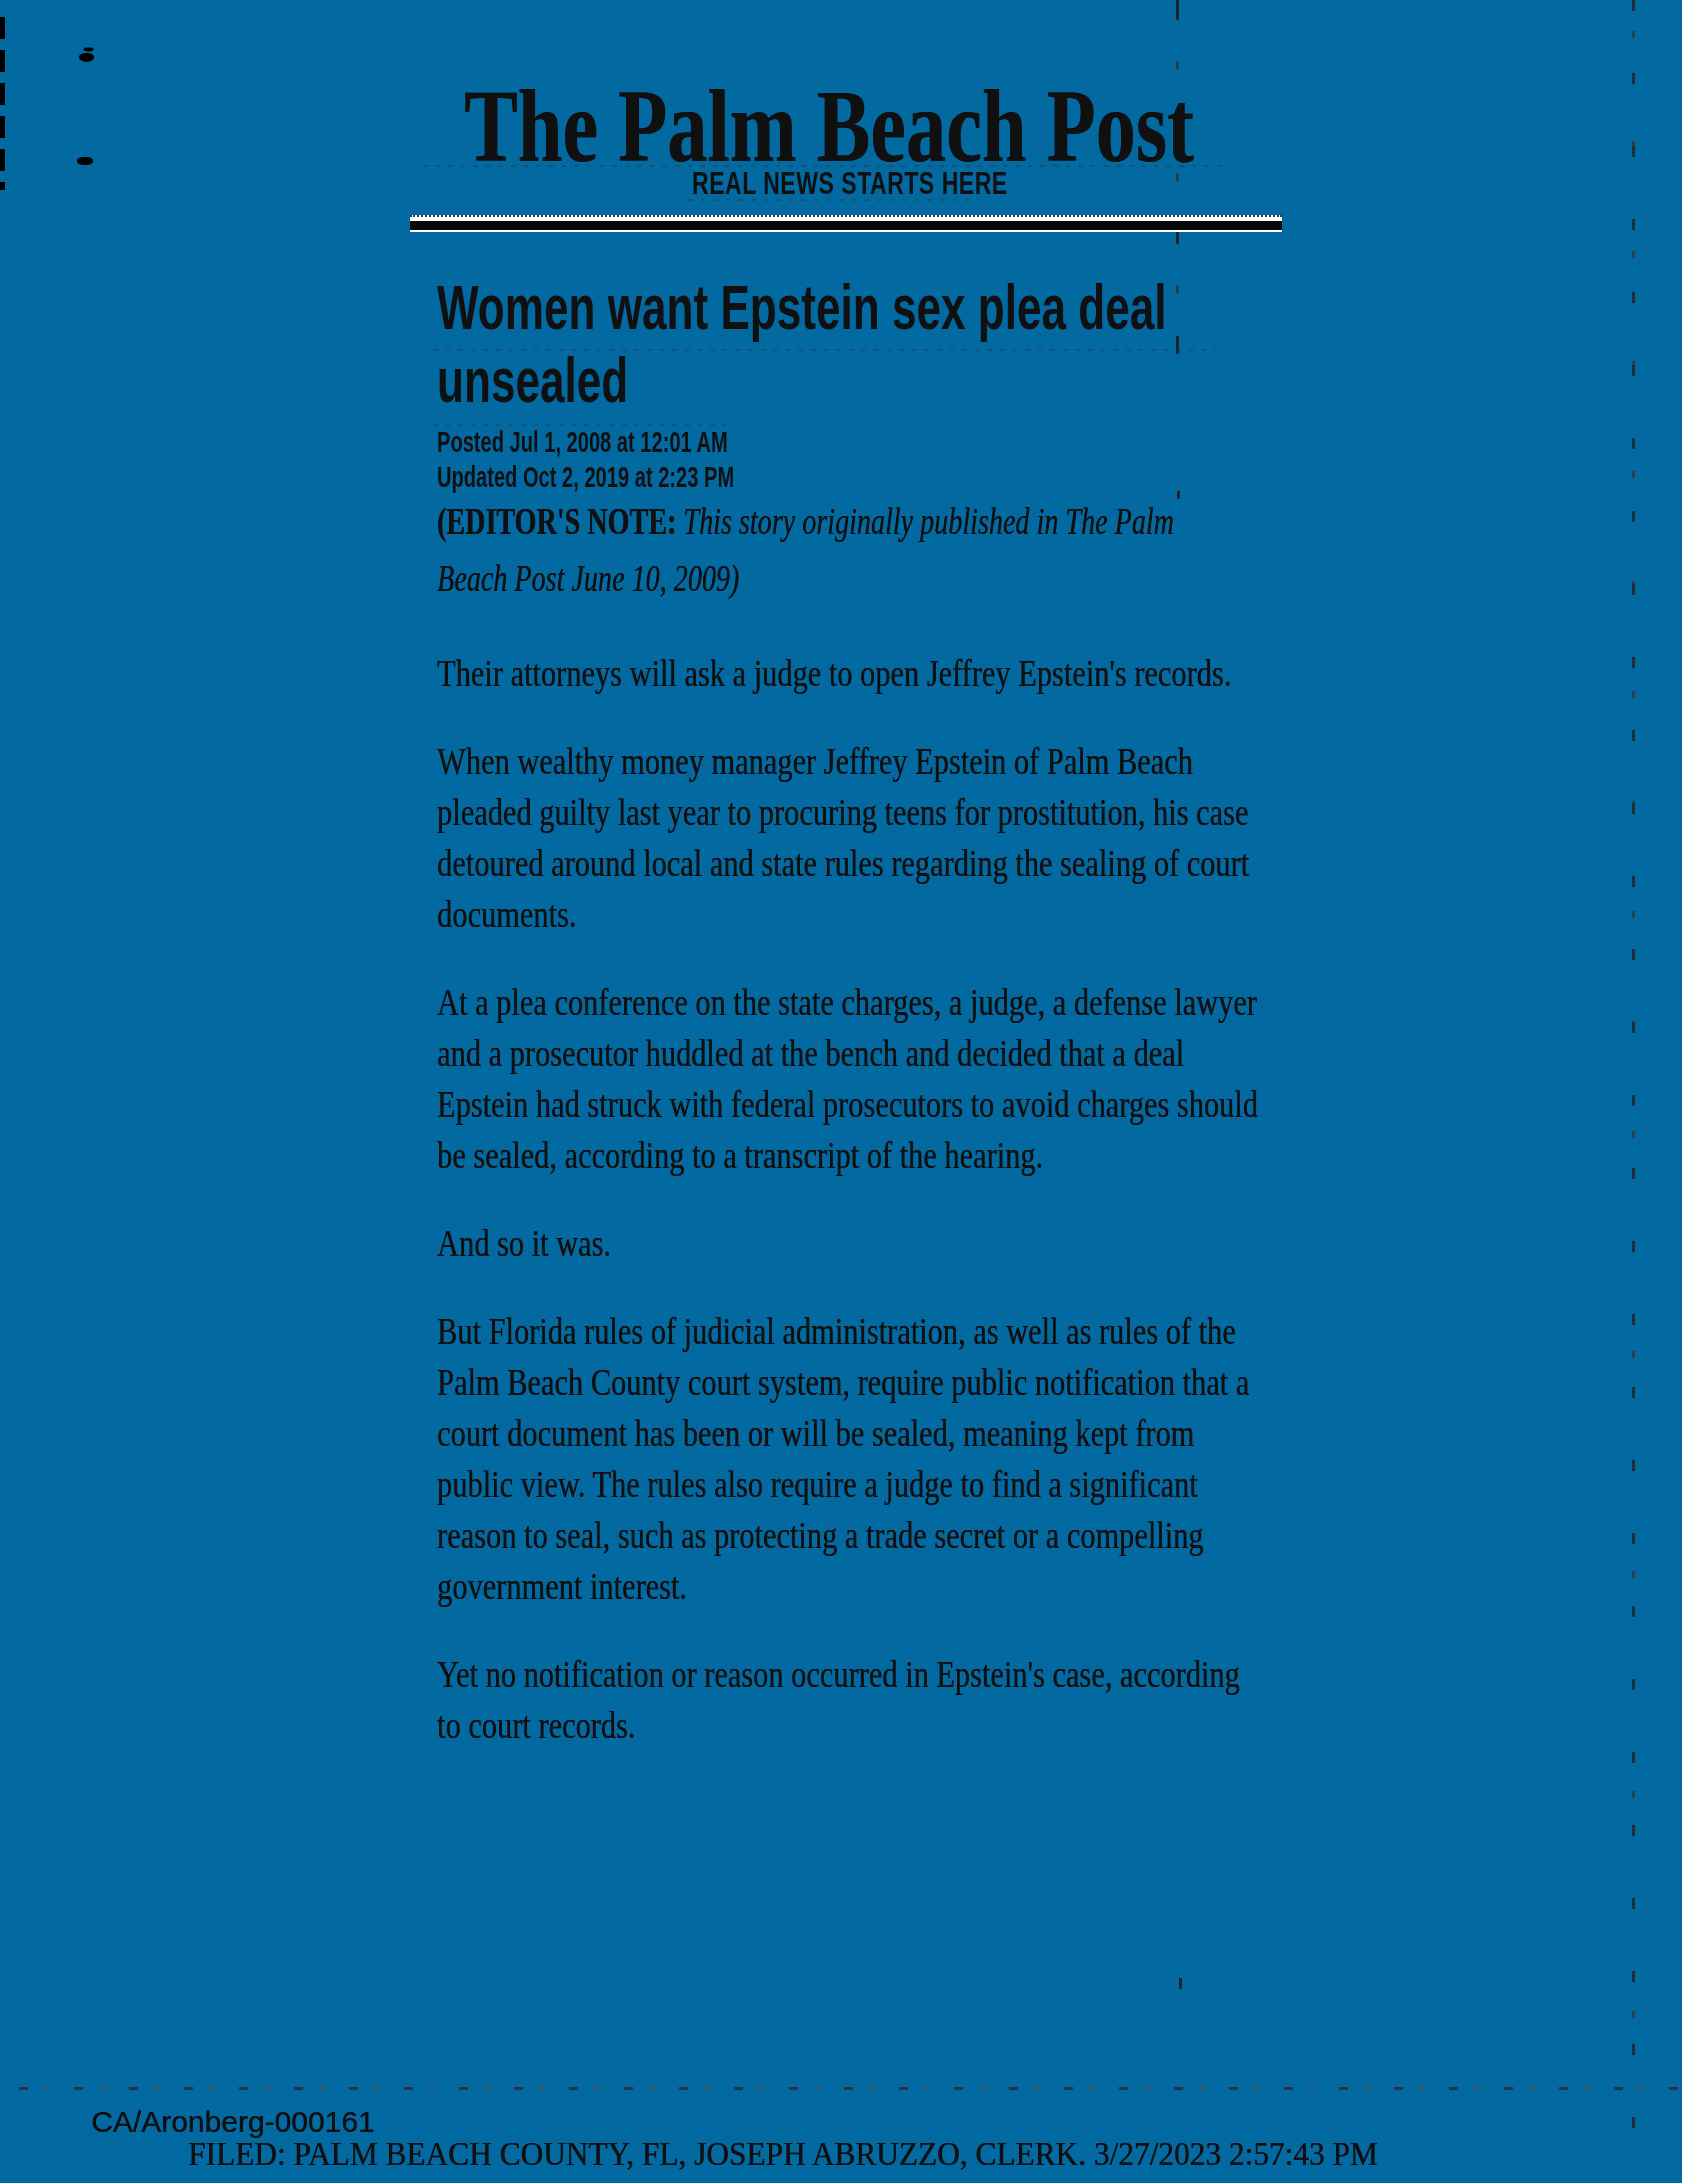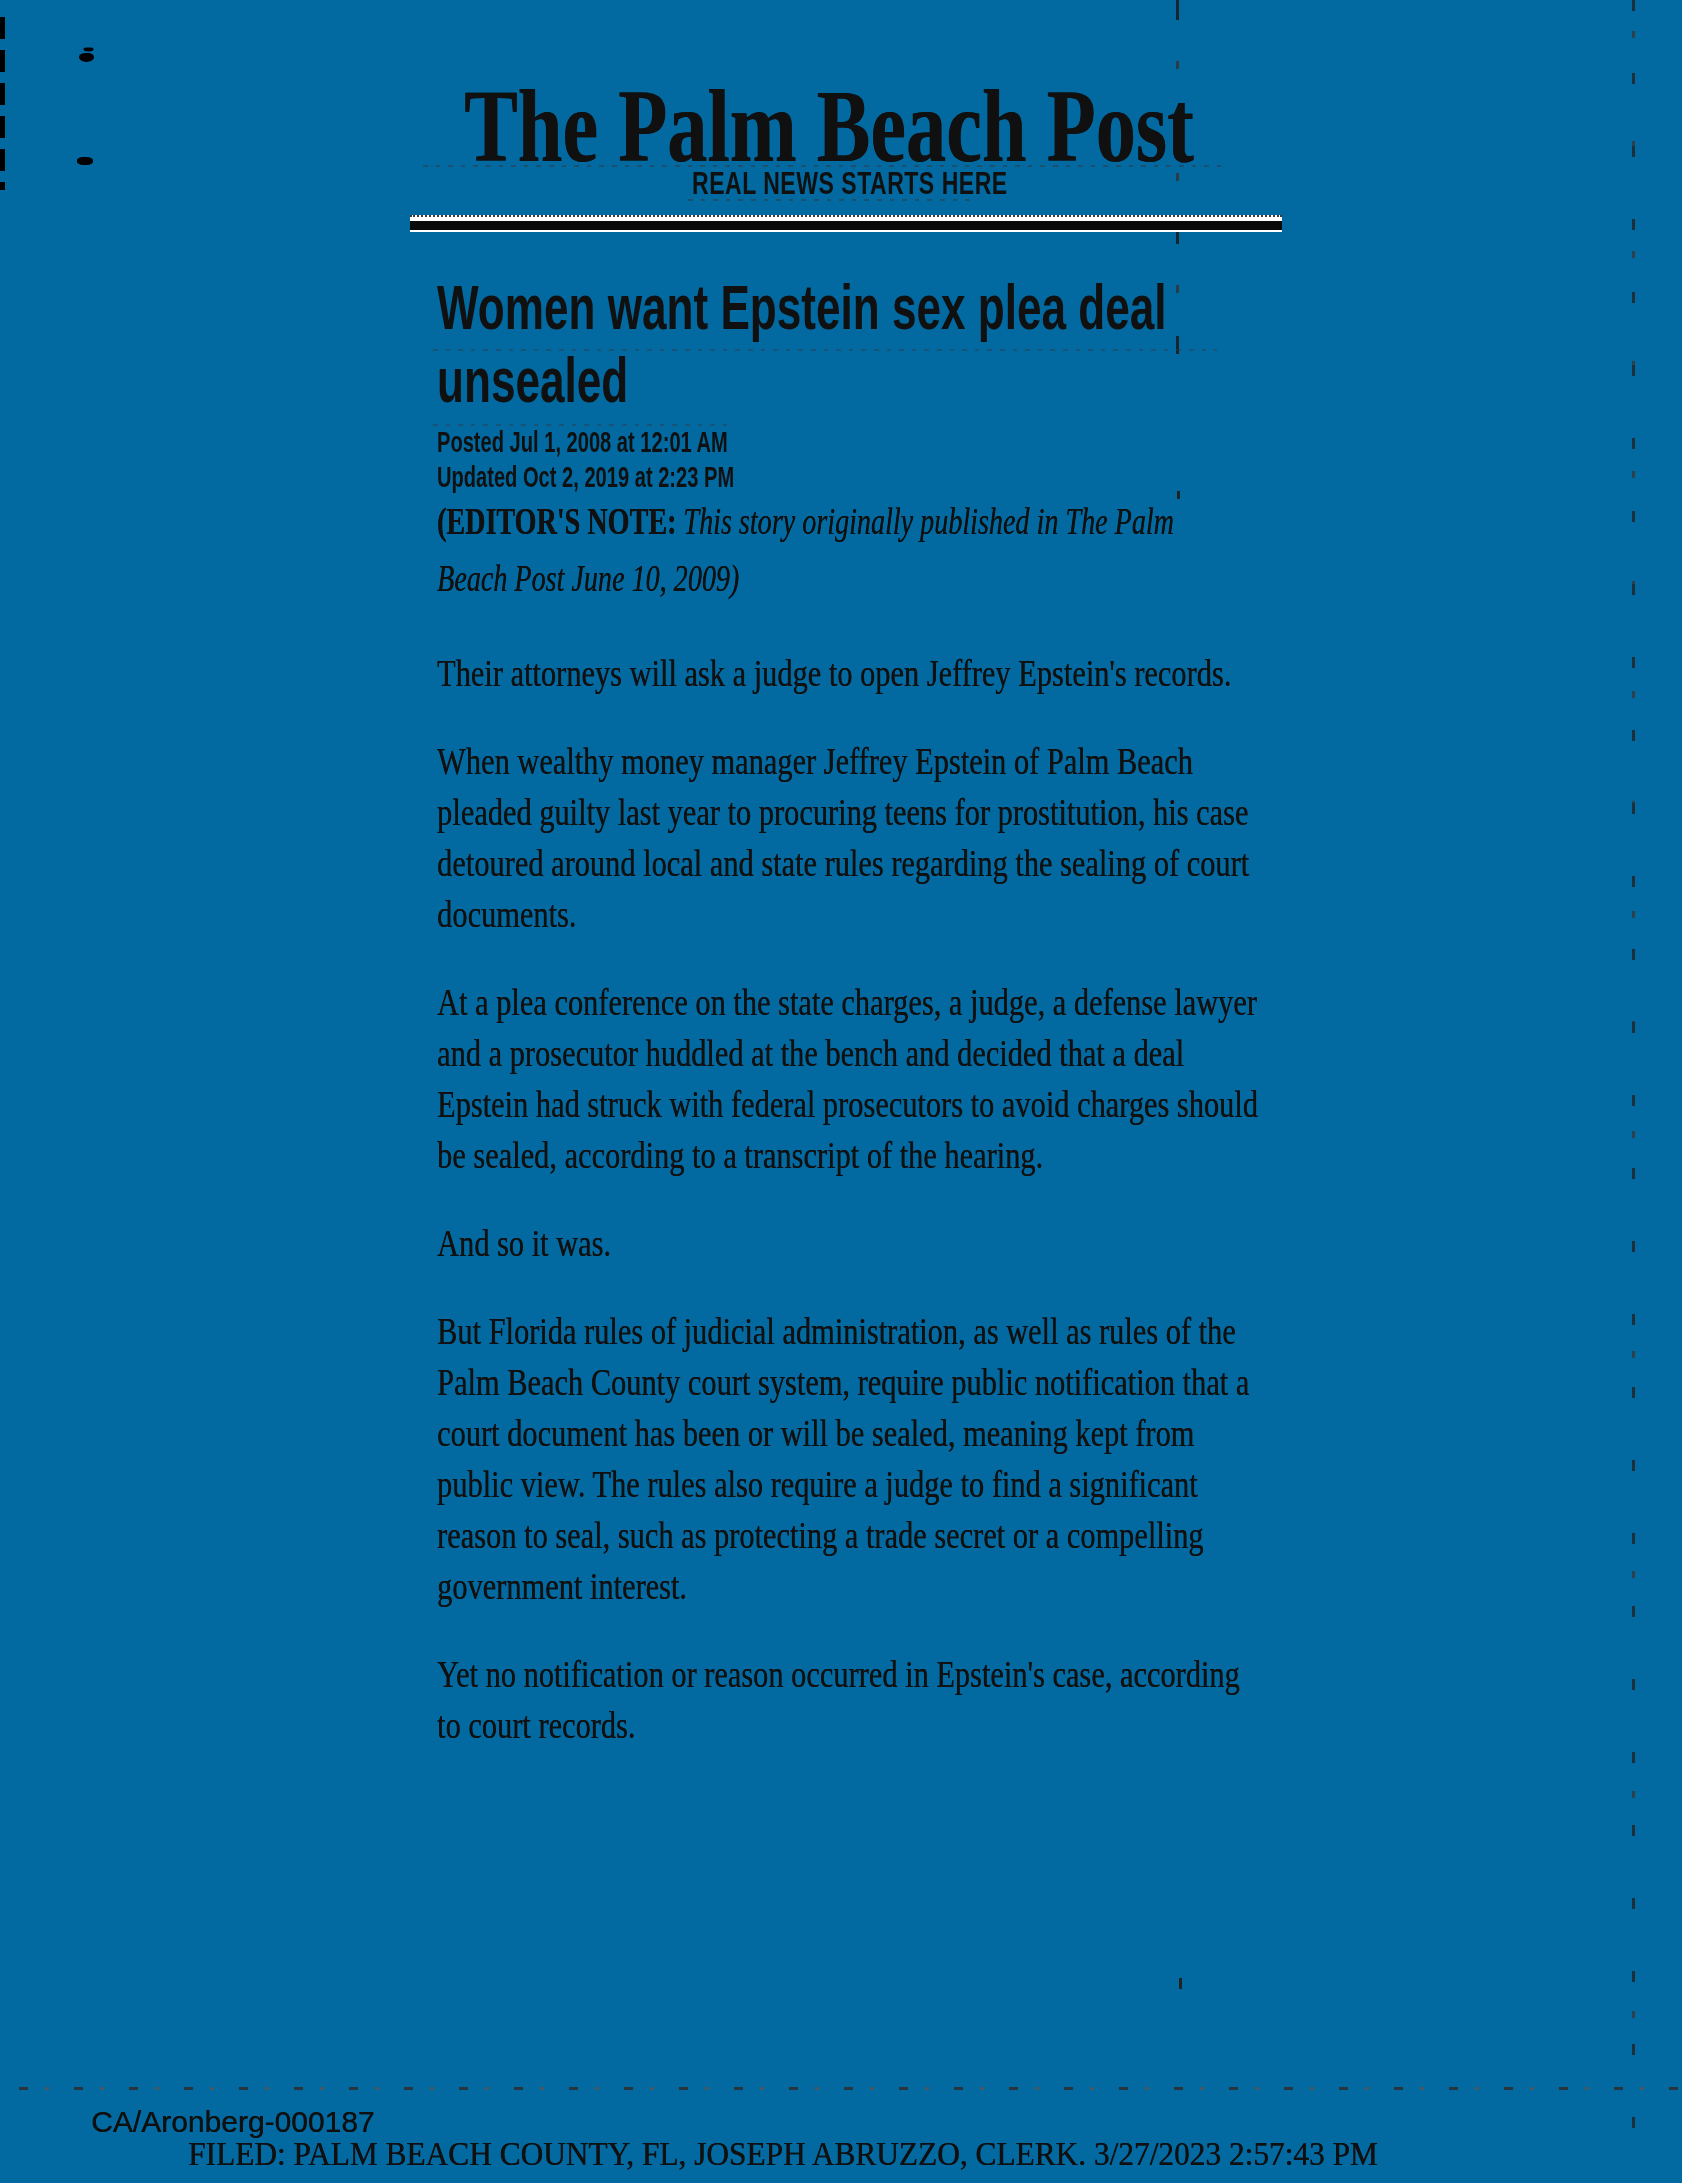--- a/index.html
+++ b/index.html
@@ -142,18 +142,18 @@
         <p>And so it was.</p>
 
         <p>But Florida rules of judicial administration, as well as rules of the Palm Beach County court system, require public notification that a court document has been or will be sealed, meaning kept from public view. The rules also require a judge to find a significant reason to seal, such as protecting a trade secret or a compelling government interest.</p>
 
         <p>Yet no notification or reason occurred in Epstein's case, according to court records.</p>
       </div>
   </main>
 
   <footer>
     <div class="abs footer-noise-line"></div>
-    <div class="abs bates">CA/Aronberg-000187</div>
+    <div class="abs bates">CA/Aronberg-000161</div>
     <div class="abs filed">FILED: PALM BEACH COUNTY, FL, JOSEPH ABRUZZO, CLERK. 3/27/2023 2:57:43 PM</div>
   </footer>
 
 </div>
 
 
 </body></html>

